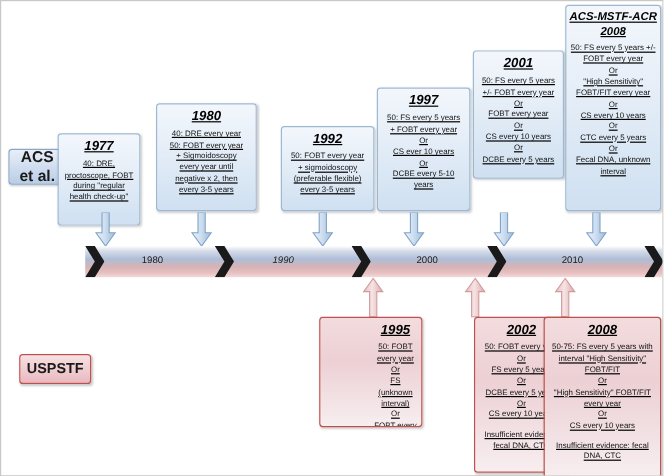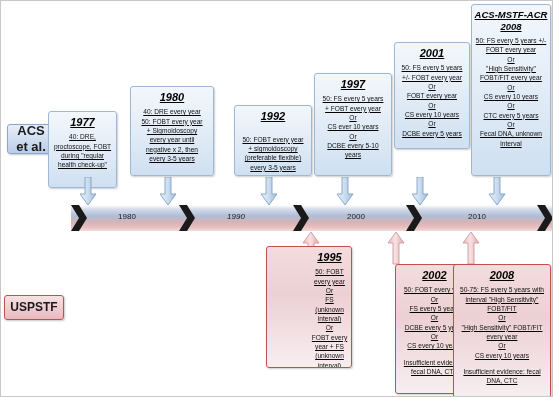--- a/index.html
+++ b/index.html
@@ -40,21 +40,21 @@
   .org-acs {
     left: 6px;
     top: 123px;
     width: 48px;
     height: 30px;
     background: linear-gradient(to bottom, #e8eef7 0%, #cfdcef 55%, #b9cde6 100%);
     border: 1px solid #8aa7c6;
     box-shadow: 1px 1px 2px rgba(0,0,0,0.22);
   }
   .org-uspstf {
-    left: 3px;
+    left: 15px;
     top: 294px;
     width: 60px;
     height: 25px;
     background: linear-gradient(to bottom, #f6e1e3 0%, #efc9ce 60%, #e8b9c0 100%);
     border: 1px solid #c0504d;
     box-shadow: 1px 1px 2px rgba(0,0,0,0.22);
     font-size: 12px;
   }
 
   
@@ -177,21 +177,21 @@
   <div class="rec-box acs" style="left:129px; top:85px; width:84px; height:90px;">
     <div class="rec-title" data-bind="acs_boxes.1.year">1980</div>
     <div class="rec-body" data-bind="acs_boxes.1.body">40: DRE every year
 50: FOBT every year
 + Sigmoidoscopy
 every year until
 negative x 2, then
 every 3-5 years</div>
   </div>
 
-  <div class="rec-box acs" style="left:233px; top:104px; width:78px; height:71px;justify-content:space-between;">
+  <div class="rec-box acs" style="left:233px; top:104px; width:78px; height:71px;">
     <div class="rec-title" data-bind="acs_boxes.2.year">1992</div>
     <div class="rec-body" data-bind="acs_boxes.2.body">50: FOBT every year
 + sigmoidoscopy
 (preferable flexible)
 every 3-5 years</div>
   </div>
 
   <div class="rec-box acs" style="left:313px; top:72px; width:78px; height:103px;">
     <div class="rec-title" data-bind="acs_boxes.3.year">1997</div>
     <div class="rec-body" data-bind="acs_boxes.3.body">50: FS every 5 years
@@ -311,21 +311,21 @@
     <svg width="20" height="34" viewBox="0 0 20 34">
       <polygon points="10,1 18,12 13,12 13,33 7,33 7,12 2,12" fill="url(#pg1)" stroke="#d09a9d" stroke-width="0.9"></polygon>
     </svg>
   </div>
   <div class="arrow" style="left:460px; top:230px;">
     <svg width="20" height="34" viewBox="0 0 20 34">
       <polygon points="10,1 18,12 13,12 13,33 7,33 7,12 2,12" fill="url(#pg1)" stroke="#d09a9d" stroke-width="0.9"></polygon>
     </svg>
   </div>
 
-  <div class="rec-box uspstf" style="left:265px; top:245px; width:86px; height:122px;padding-left:44px;">
+  <div class="rec-box uspstf" style="left:265px; top:263px; width:86px; height:92px;padding-left:44px;">
     <div class="rec-title" data-bind="uspstf_boxes.0.year">1995</div>
     <div class="rec-body" data-bind="uspstf_boxes.0.body">50: FOBT every year
 Or
 FS (unknown interval)
 Or
 FOBT every year + FS
 (unknown interval)</div>
     <div class="rec-note" data-bind="uspstf_boxes.0.note">Insufficient evidence:
 DRE, DCBE, CS</div>
   </div>

